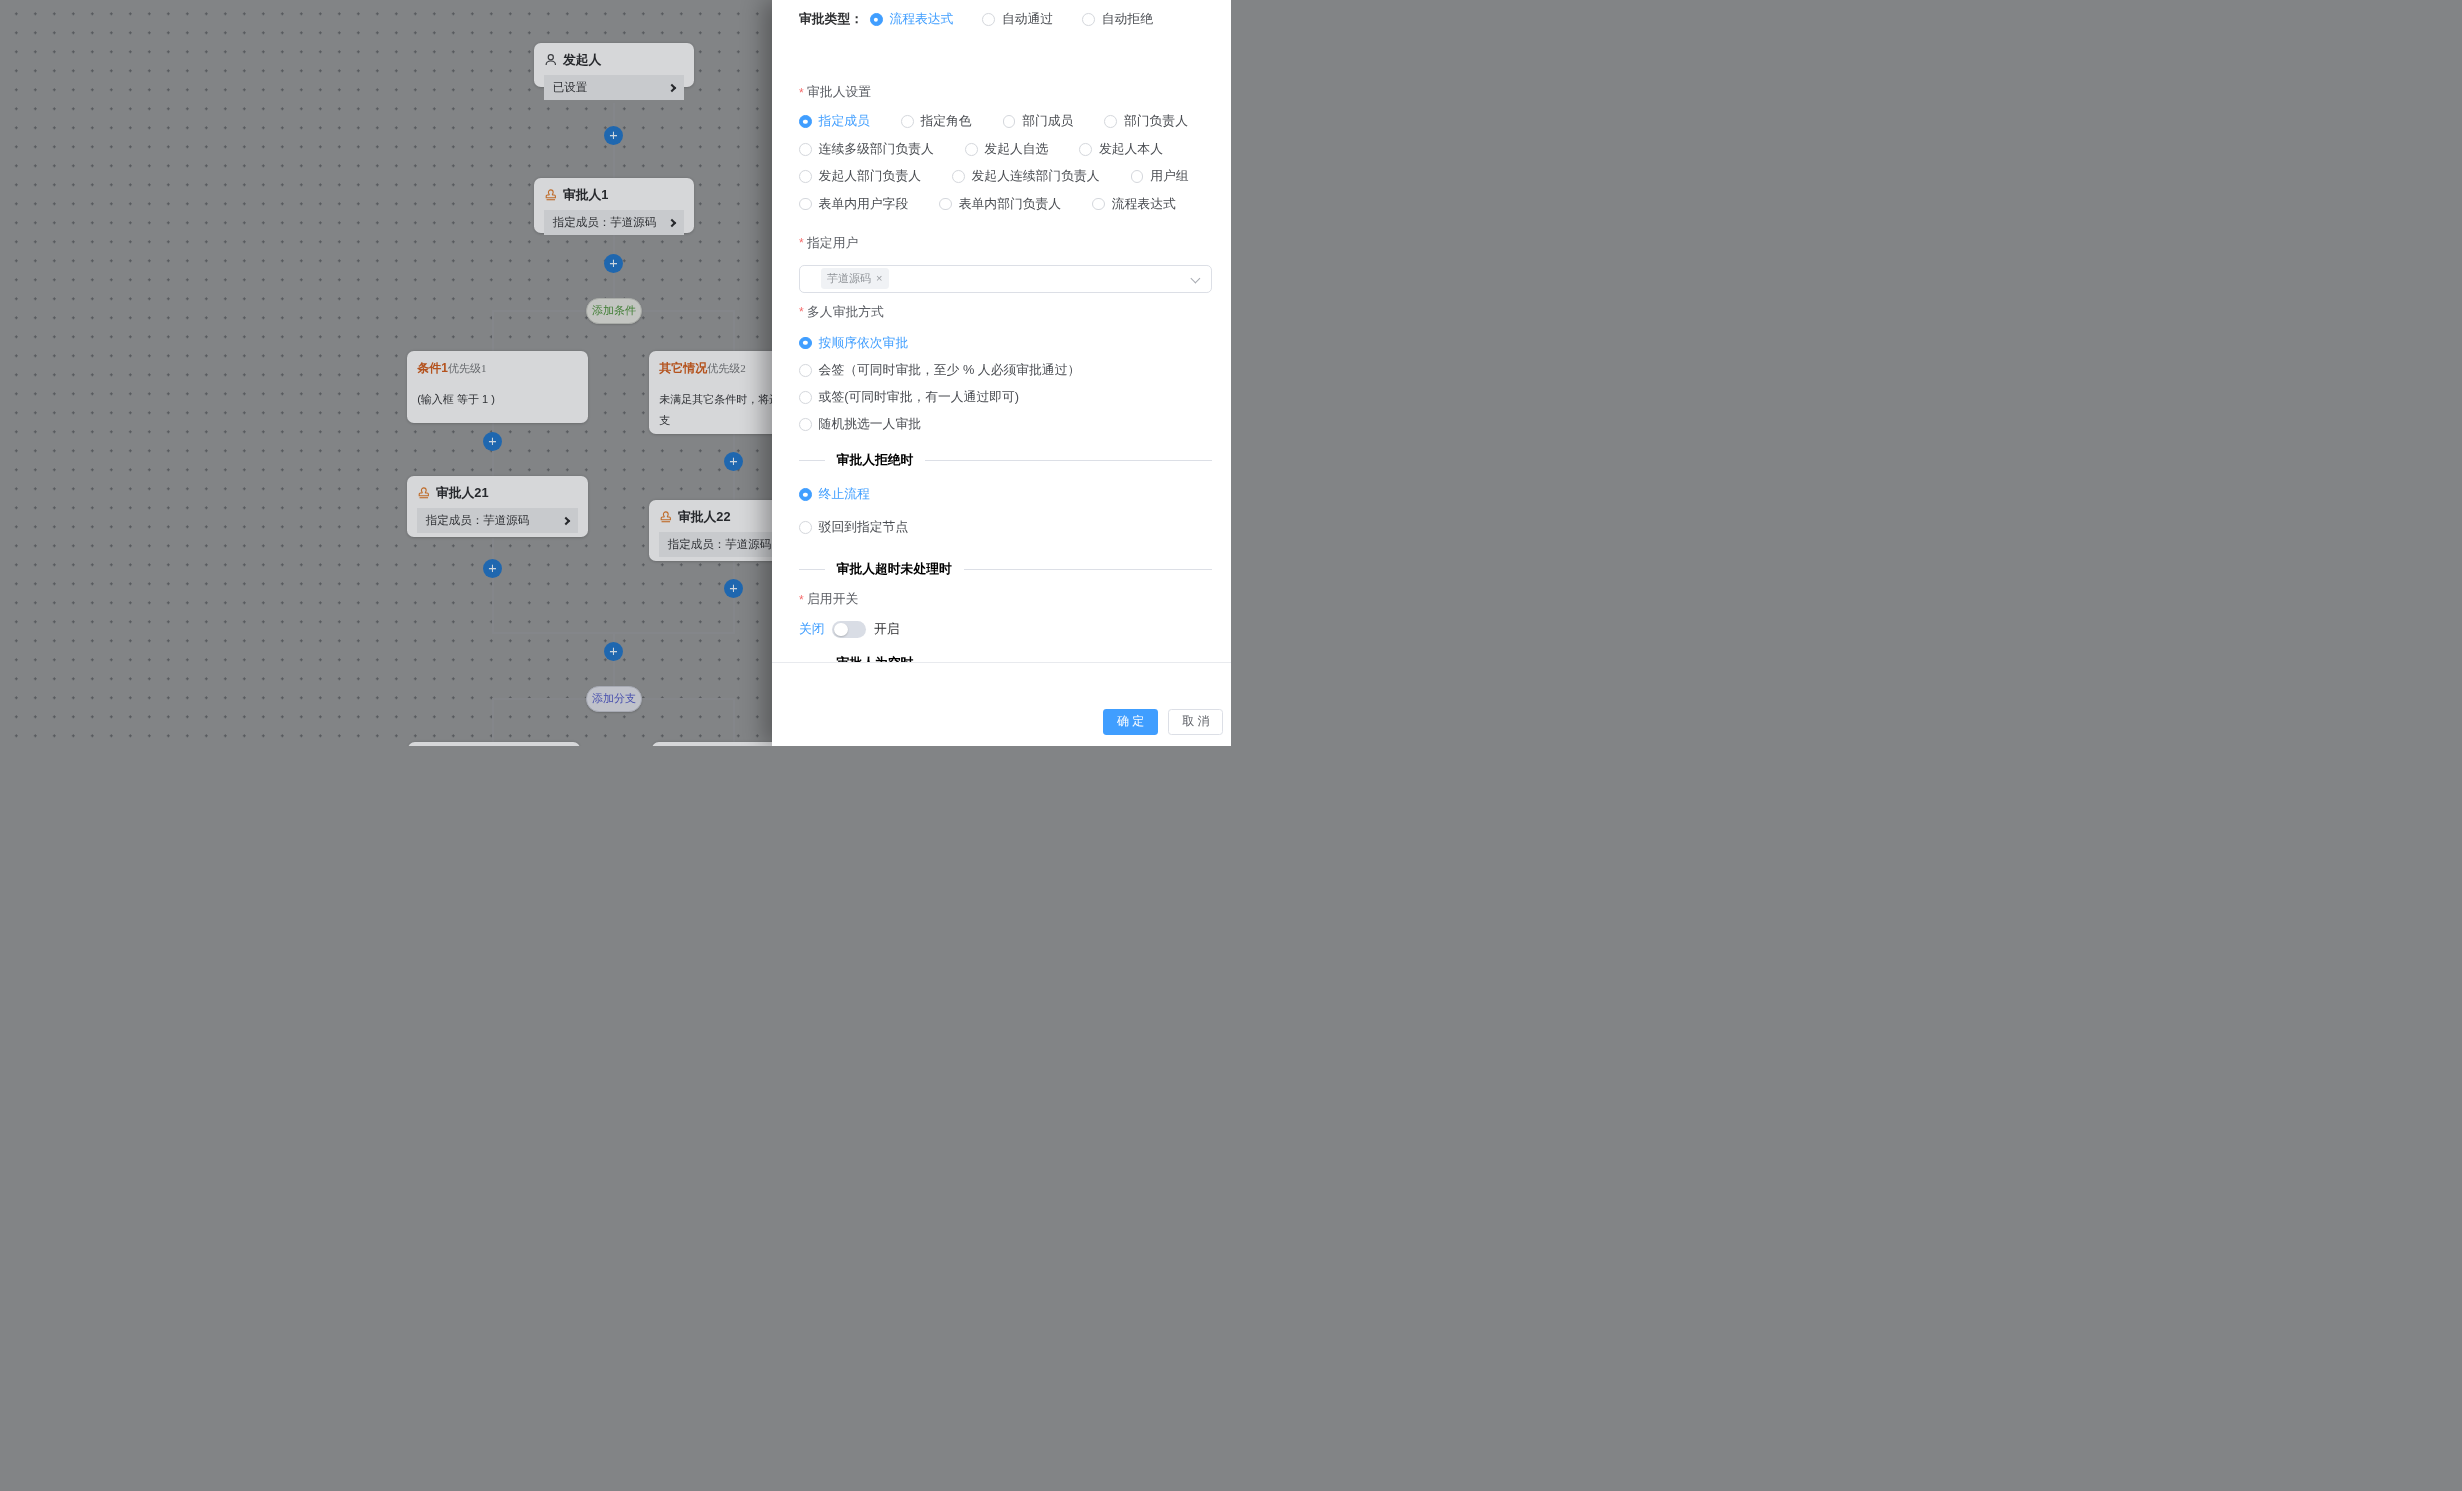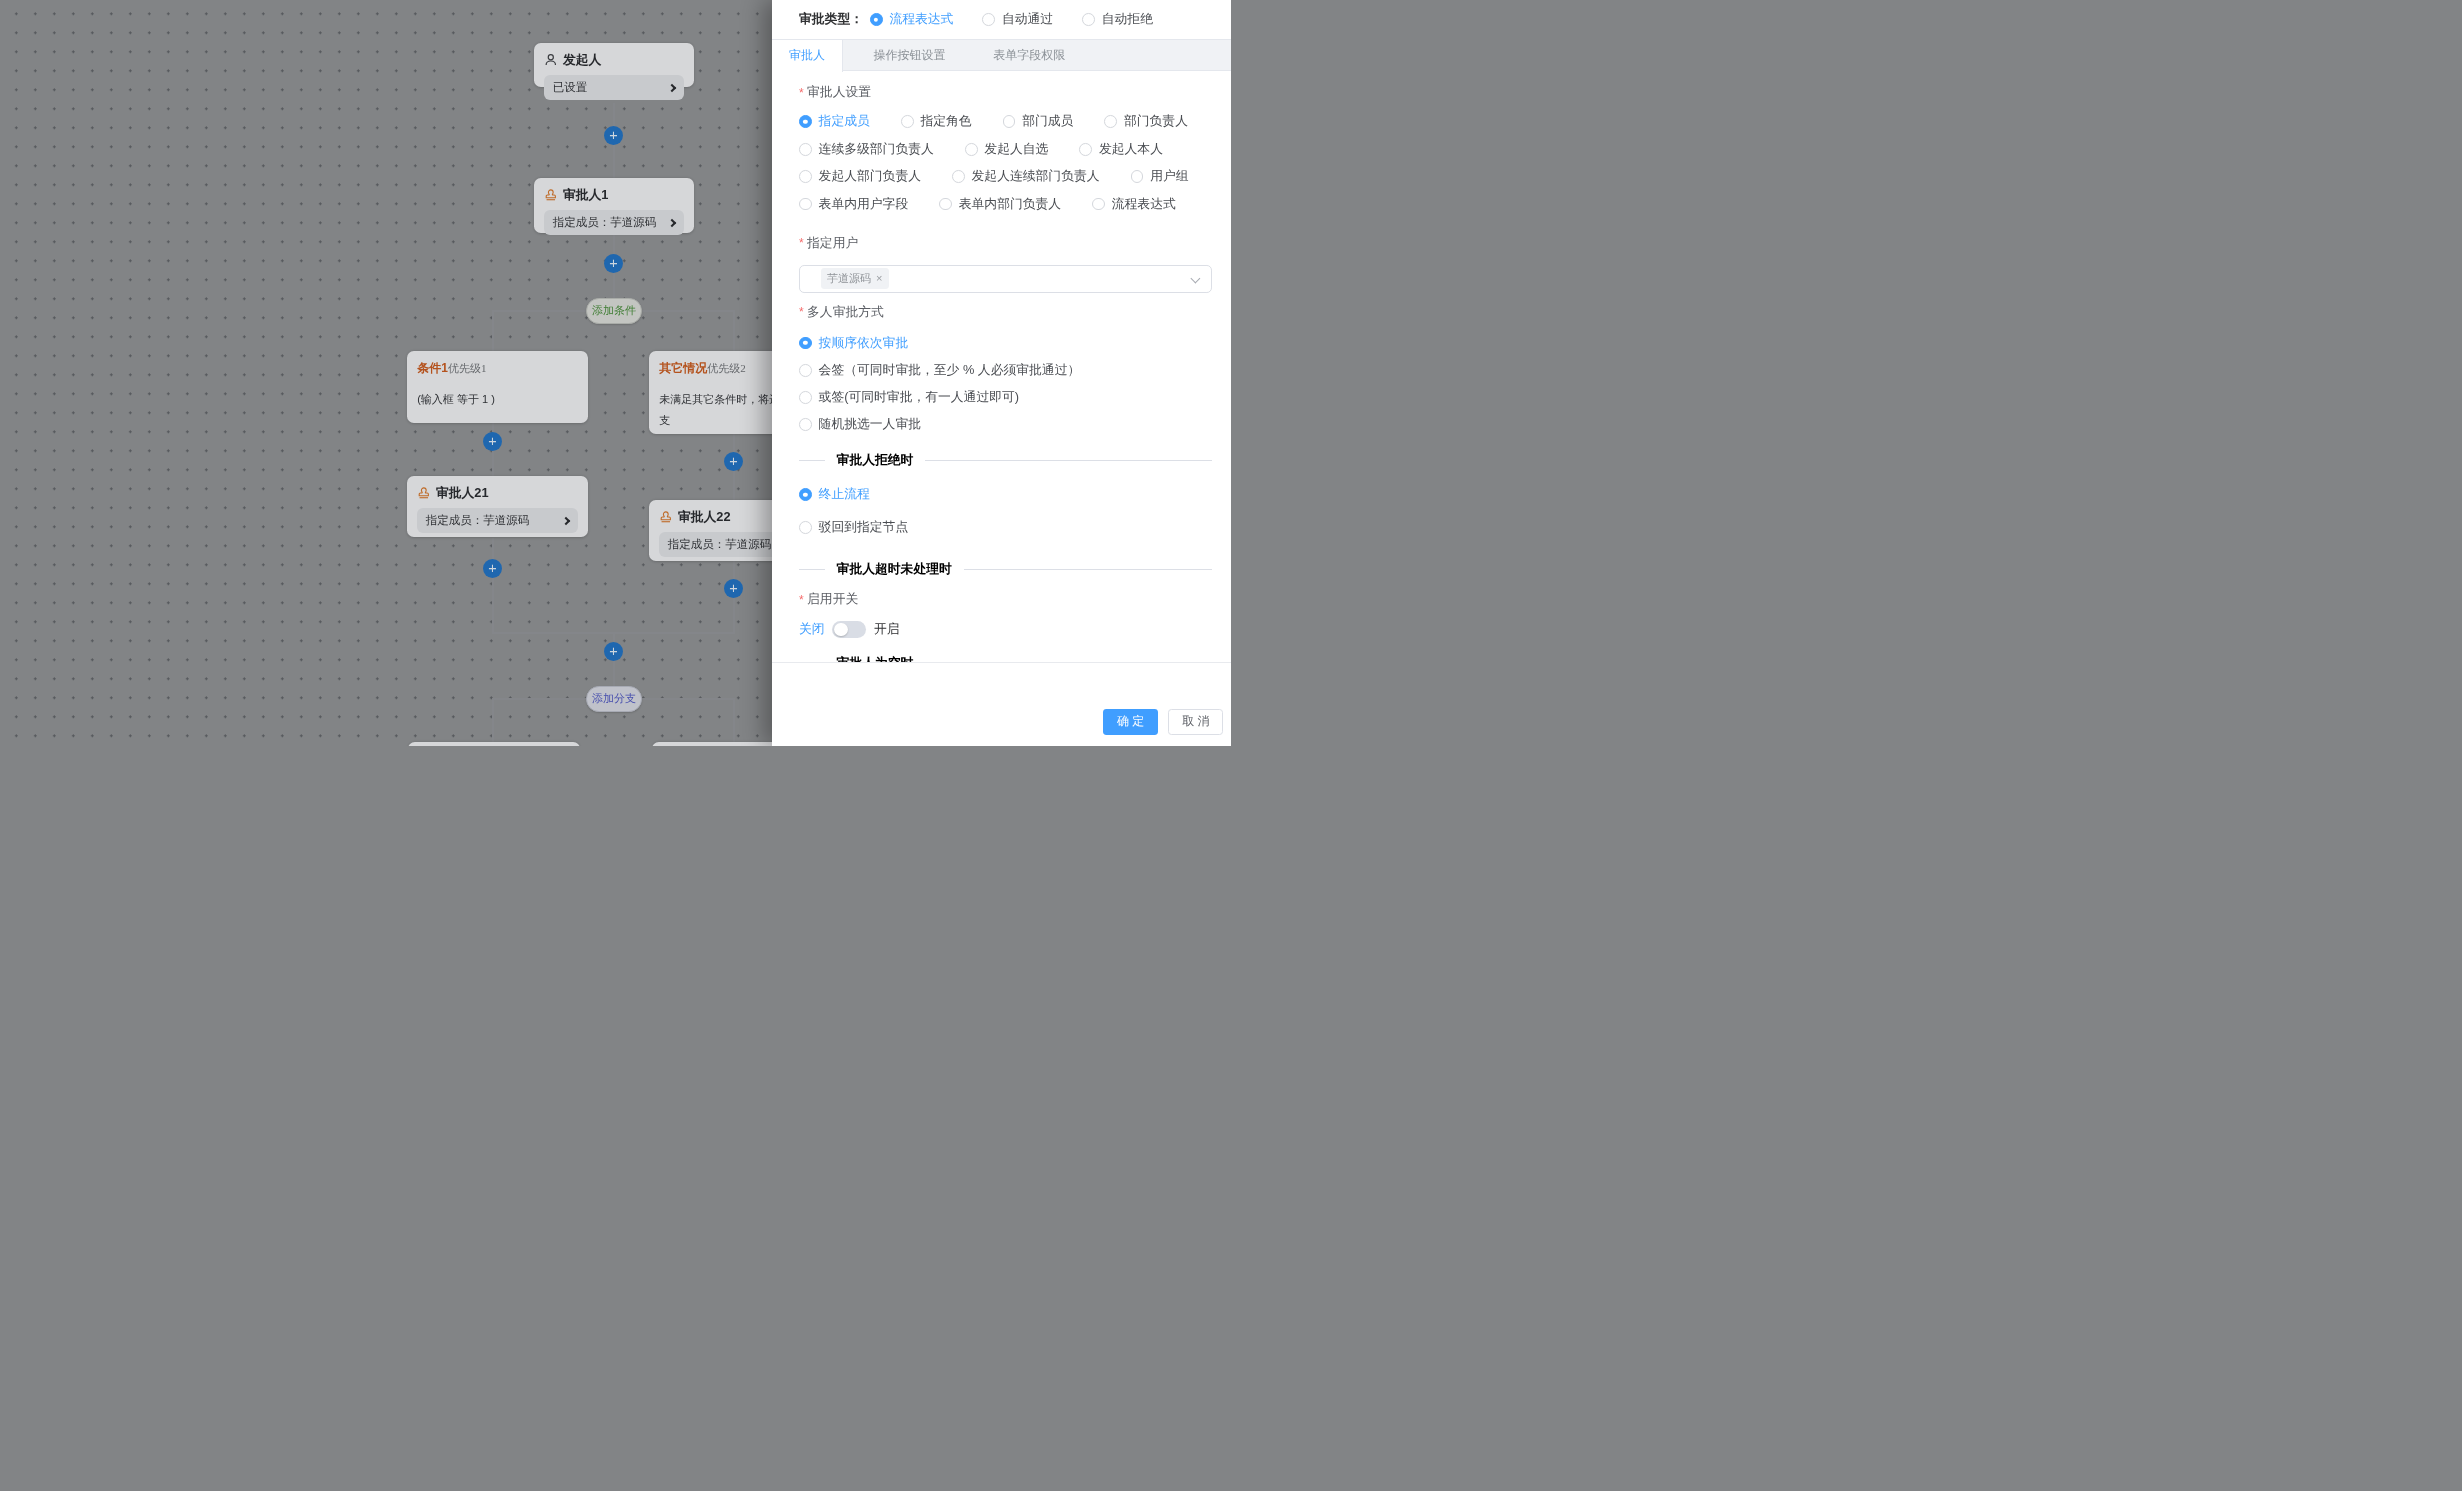--- a/index.html
+++ b/index.html
@@ -13,21 +13,21 @@
     background-image:radial-gradient(circle,#55585c 1.3px,rgba(85,88,92,0) 1.4px);
     background-size:19px 19px; background-position:6.8px 4.3px; }
 
   .vline,.hline { position:absolute; background:#84868a; }
   .vline { width:1.7px; } .hline { height:1.7px; }
 
   .node { position:absolute; background:#d6d7d9; border-radius:6.8px; padding:8.5px 10.2px;
     box-shadow:0 0.9px 2.6px rgba(0,0,0,0.18); }
   .node-head { display:flex; align-items:center; gap:5.1px; font-size:12.8px; font-weight:700; color:#26282c; }
   .node-head .nicon { display:flex; width:13.6px; height:13.6px; }
-  .node-pill { margin-top:6.8px; background:#c8cacd; border-radius:6px; padding:5.1px 8.5px;
+  .node-pill { margin-top:6.8px; background:#c8cacd; border-radius:0; padding:5.1px 8.5px;
     display:flex; align-items:center; justify-content:space-between; font-size:11.5px; color:#2e3034; }
   .chev-r { width:6px; height:6px; border-right:2px solid #26282c; border-bottom:2px solid #26282c;
     transform:rotate(-45deg); flex:0 0 auto; }
   .cond-head { display:flex; justify-content:flex-start; align-items:center; }
   .cond-title { font-size:12px; font-weight:700; color:#b4521d; }
   .cond-priority { font-size:11px; color:#64676b;font-family:Liberation Serif, serif; }
   .cond-body { margin-top:12px; font-size:11px; color:#2e3034; line-height:1.95; }
 
   .plus-btn { position:absolute; width:19px; height:19px; border-radius:50%; background:#1f67af;
     color:#cdd6de; display:flex; align-items:center; justify-content:center; cursor:pointer; }
@@ -243,25 +243,20 @@
     <span class="radio">
       <span class="dot"></span>
       <span class="rlabel">自动通过</span>
     </span>
     <span class="radio">
       <span class="dot"></span>
       <span class="rlabel">自动拒绝</span>
     </span>
   </div>
 
-  <div class="tabs">
-    <div class="tab active">审批人</div>
-    <div class="tab">操作按钮设置</div>
-    <div class="tab">表单字段权限</div>
-  </div>
 
   <div class="drawer-body">
 
     <div class="field-label">
       <span class="req">*</span>
       <span>审批人设置</span>
     </div>
     <div class="radio-row">
       <span class="radio checked">
         <span class="dot"></span>

